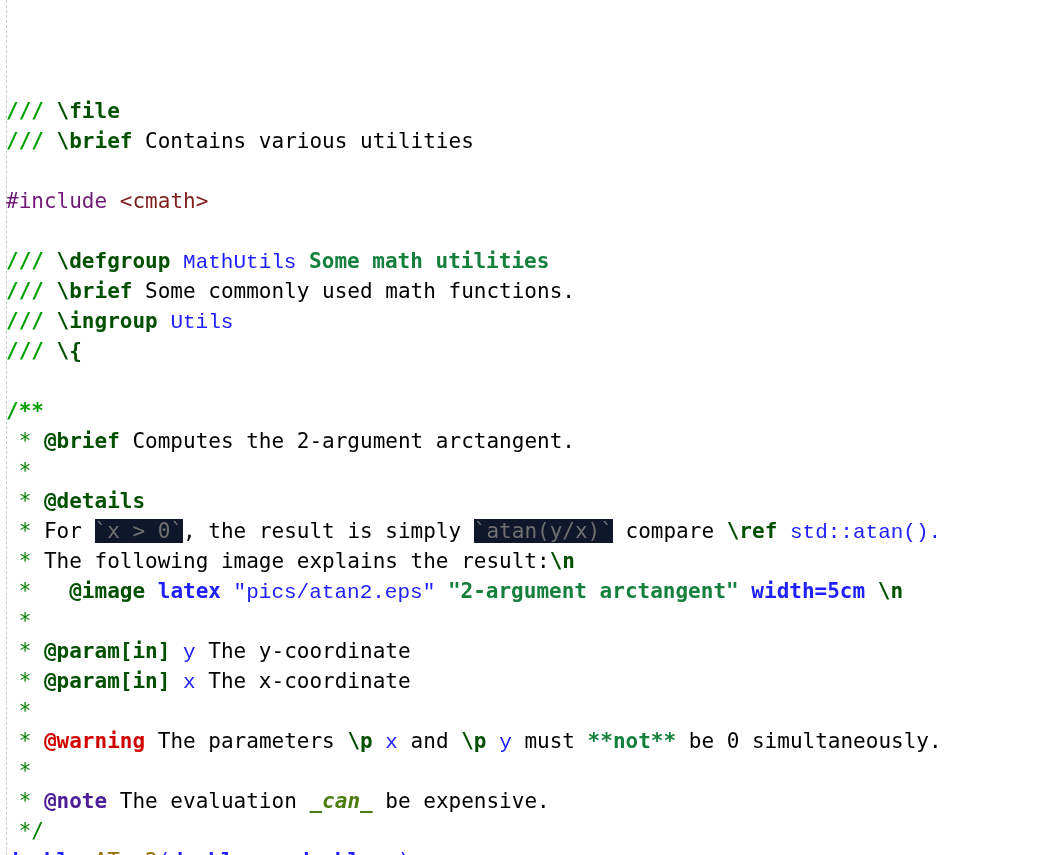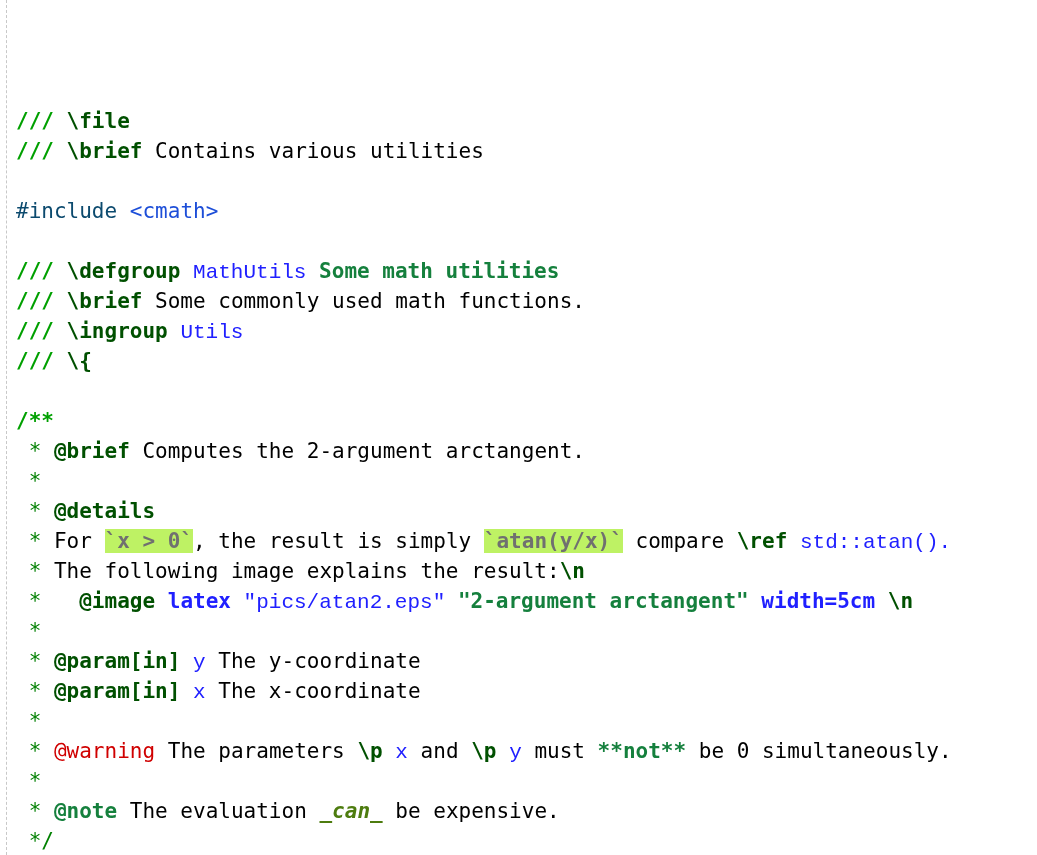--- a/index.html
+++ b/index.html
@@ -13,21 +13,21 @@
     height: 855px;
     overflow: hidden;
     font-family: "DejaVu Sans Mono", "Liberation Mono", monospace;
   }
 
   
   #code-listing {
     position: relative;
     width: 1037px;
     height: 855px;
-    padding: 16px;
+    padding: 6px;
     box-sizing: border-box;
     font-size: 21px;
     line-height: 30px;
     white-space: pre;
     letter-spacing: 0px;
   }
 
   
   #indent-guide {
     position: absolute;
@@ -50,30 +50,30 @@
   }
 
   
   .tok-comment      { color: #00a000; font-weight: bold; }    */
   .tok-comment-body { color: #008000; }                      
   .tok-cmd          { color: #005000; font-weight: bold; }   
   .tok-ident        { color: #2020ff; font-family: Liberation Mono, monospace; }                      
   .tok-ident-bold   { color: #2020ff; font-weight: bold; margin-top: 25px; }   
   .tok-strong       { color: #15803d; font-weight: bold; }   
   .tok-em           { color: #4d7c0f; font-weight: bold; font-style: italic; } 
-  .tok-warning      { color: #d00000; font-weight: normal; }   
-  .tok-note         { color: #15803d; font-weight: bold; }   
-  .tok-preproc      { color: #0c4a6e; }                      
-  .tok-header       { color: #1d4ed8; }                      
+  .tok-warning      { color: #d00000; font-weight: bold; }   
+  .tok-note         { color: #4c1d95; font-weight: bold; }   
+  .tok-preproc      { color: #701a75; }                      
+  .tok-header       { color: #7f1d1d; }                      
   .tok-keyword      { color: #2020ff; font-weight: bold; }   
   .tok-func         { color: #907000; }                      
   .tok-punct        { color: #2020ff; }                      
   .tok-var          { color: #707070; }                      
   .tok-plain        { color: #303030; }
-  .tok-codespan     { color: #707070; background: #bef264; font-weight: bold; }
+  .tok-codespan     { color: #707070; background: #0f172a; }
   .tok-asterisk     { color: #008000; }
 </style>
 </head>
 <body>
 
 <div id="code-listing">
   <div id="indent-guide"></div>
   <div id="code-lines"><div class="code-line"><span class="tok-comment">/// </span><span class="tok-cmd">\file</span></div><div class="code-line"><span class="tok-comment">/// </span><span class="tok-cmd">\brief</span><span class="tok-comment-body"> Contains various utilities</span></div><div class="code-line blank">&nbsp;</div><div class="code-line"><span class="tok-preproc">#include</span><span class="tok-plain"> </span><span class="tok-header">&lt;cmath&gt;</span></div><div class="code-line blank">&nbsp;</div><div class="code-line"><span class="tok-comment">/// </span><span class="tok-cmd">\defgroup</span><span class="tok-plain"> </span><span class="tok-ident">MathUtils</span><span class="tok-plain"> </span><span class="tok-strong">Some math utilities</span></div><div class="code-line"><span class="tok-comment">/// </span><span class="tok-cmd">\brief</span><span class="tok-comment-body"> Some commonly used math functions.</span></div><div class="code-line"><span class="tok-comment">/// </span><span class="tok-cmd">\ingroup</span><span class="tok-plain"> </span><span class="tok-ident">Utils</span></div><div class="code-line"><span class="tok-comment">/// </span><span class="tok-cmd">\{</span></div><div class="code-line blank">&nbsp;</div><div class="code-line"><span class="tok-comment">/**</span></div><div class="code-line"><span class="tok-asterisk"> * </span><span class="tok-cmd">@brief</span><span class="tok-comment-body"> Computes the 2-argument arctangent.</span></div><div class="code-line"><span class="tok-asterisk"> *</span></div><div class="code-line"><span class="tok-asterisk"> * </span><span class="tok-cmd">@details</span></div><div class="code-line"><span class="tok-asterisk"> * </span><span class="tok-comment-body">For </span><span class="tok-codespan">`x &gt; 0`</span><span class="tok-comment-body">, the result is simply </span><span class="tok-codespan">`atan(y/x)`</span><span class="tok-comment-body"> compare </span><span class="tok-cmd">\ref</span><span class="tok-plain"> </span><span class="tok-ident">std::atan().</span></div><div class="code-line"><span class="tok-asterisk"> * </span><span class="tok-comment-body">The following image explains the result:</span><span class="tok-cmd">\n</span></div><div class="code-line"><span class="tok-asterisk"> *   </span><span class="tok-cmd">@image</span><span class="tok-plain"> </span><span class="tok-ident-bold">latex</span><span class="tok-plain"> </span><span class="tok-ident">"pics/atan2.eps"</span><span class="tok-plain"> </span><span class="tok-strong">"2-argument arctangent"</span><span class="tok-plain"> </span><span class="tok-ident-bold">width=5cm</span><span class="tok-plain"> </span><span class="tok-cmd">\n</span></div><div class="code-line"><span class="tok-asterisk"> *</span></div><div class="code-line"><span class="tok-asterisk"> * </span><span class="tok-cmd">@param[in]</span><span class="tok-plain"> </span><span class="tok-ident">y</span><span class="tok-comment-body"> The y-coordinate</span></div><div class="code-line"><span class="tok-asterisk"> * </span><span class="tok-cmd">@param[in]</span><span class="tok-plain"> </span><span class="tok-ident">x</span><span class="tok-comment-body"> The x-coordinate</span></div><div class="code-line"><span class="tok-asterisk"> *</span></div><div class="code-line"><span class="tok-asterisk"> * </span><span class="tok-warning">@warning</span><span class="tok-comment-body"> The parameters </span><span class="tok-cmd">\p</span><span class="tok-plain"> </span><span class="tok-ident">x</span><span class="tok-comment-body"> and </span><span class="tok-cmd">\p</span><span class="tok-plain"> </span><span class="tok-ident">y</span><span class="tok-comment-body"> must </span><span class="tok-strong">**not**</span><span class="tok-comment-body"> be 0 simultaneously.</span></div><div class="code-line"><span class="tok-asterisk"> *</span></div><div class="code-line"><span class="tok-asterisk"> * </span><span class="tok-note">@note</span><span class="tok-comment-body"> The evaluation </span><span class="tok-em">_can_</span><span class="tok-comment-body"> be expensive.</span></div><div class="code-line"><span class="tok-asterisk"> */</span></div><div class="code-line"><span class="tok-keyword">double</span><span class="tok-plain"> </span><span class="tok-func">ATan2</span><span class="tok-punct">(</span><span class="tok-keyword">double</span><span class="tok-plain"> </span><span class="tok-var">y</span><span class="tok-var">, </span><span class="tok-keyword">double</span><span class="tok-plain"> </span><span class="tok-var">x</span><span class="tok-punct">)</span><span class="tok-var">;</span></div></div>
 </div>
 

